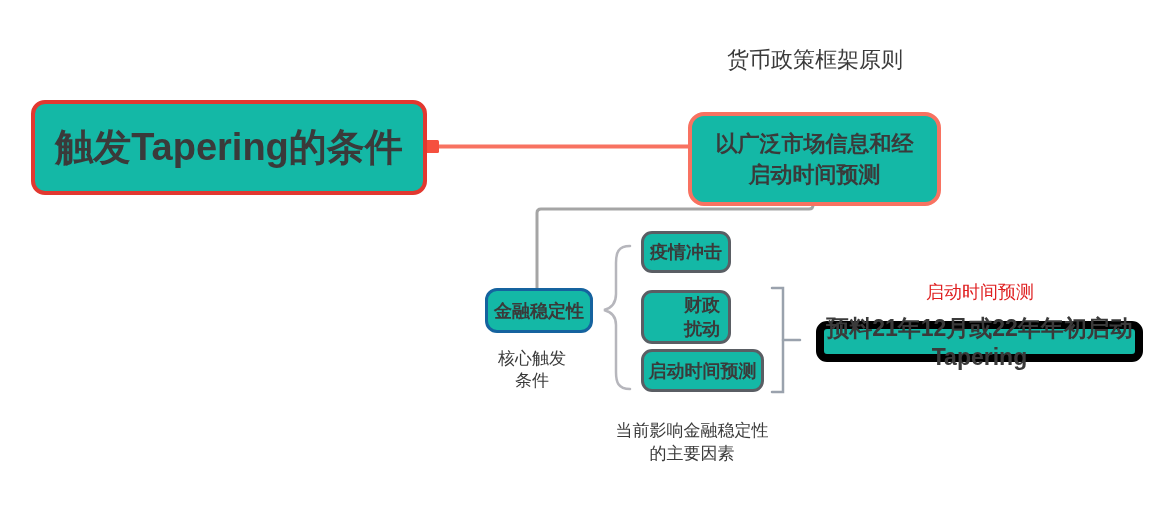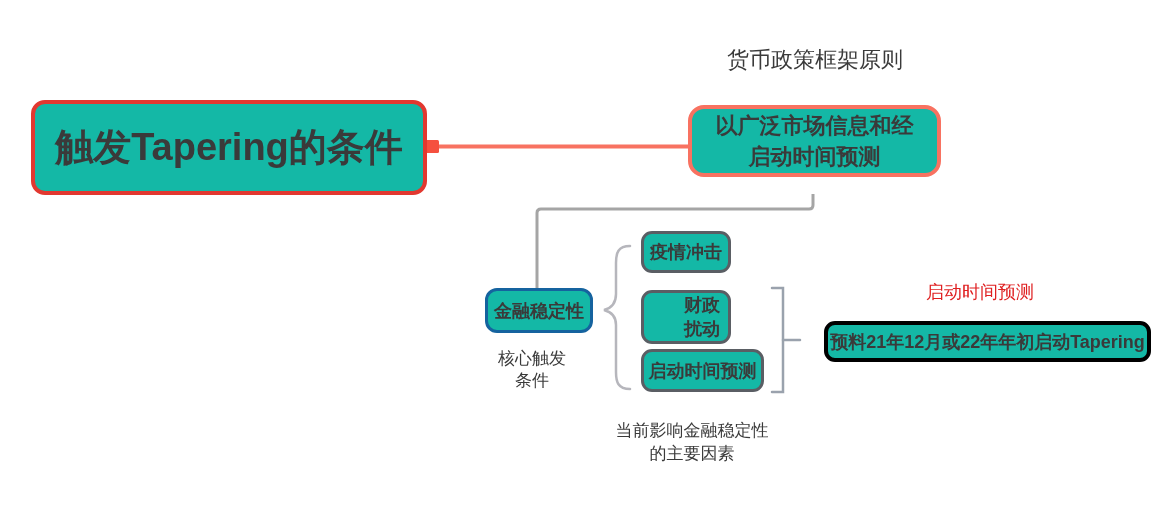--- a/index.html
+++ b/index.html
@@ -50,21 +50,21 @@
     border-radius: 14px;
     font-size: 38px;
     letter-spacing: 0px;
   }
   
   .principle-callout {
     left: 689px; top: 46px; width: 252px;
     font-size: 22px;
   }
   .principle-box {
-    left: 688px; top: 105px; width: 253px; height: 72px;
+    left: 688px; top: 112px; width: 253px; height: 94px;
     border: 4px solid #f87261;
     border-radius: 16px;
     font-size: 22px;
     line-height: 31px;
   }
   
   .stability-box {
     left: 485px; top: 288px; width: 108px; height: 45px;
     border: 3px solid #15639f;
     border-radius: 12px;
@@ -90,24 +90,23 @@
     line-height: 23px;
   }
   
   .prediction-callout {
     left: 855px; top: 281px; width: 250px;
     font-size: 18px;
     color: #df1f20;
   }
   .prediction-box {
     left: 816px; top: 321px; width: 327px; height: 41px;
-    border: 4px solid #000000;
+    border: 8px solid #000000;
     border-radius: 11px;
-    font-size: 18px;
-    margin-left: 8px;
+    font-size: 23px;
   }
 </style>
 </head>
 <body>
 
 <div id="canvas">
 
   <svg id="connector-layer" viewBox="0 0 1173 514" xmlns="http://www.w3.org/2000/svg">
 
     <rect x="424" y="140" width="15" height="13" rx="1.5" fill="#f5503f"></rect>

